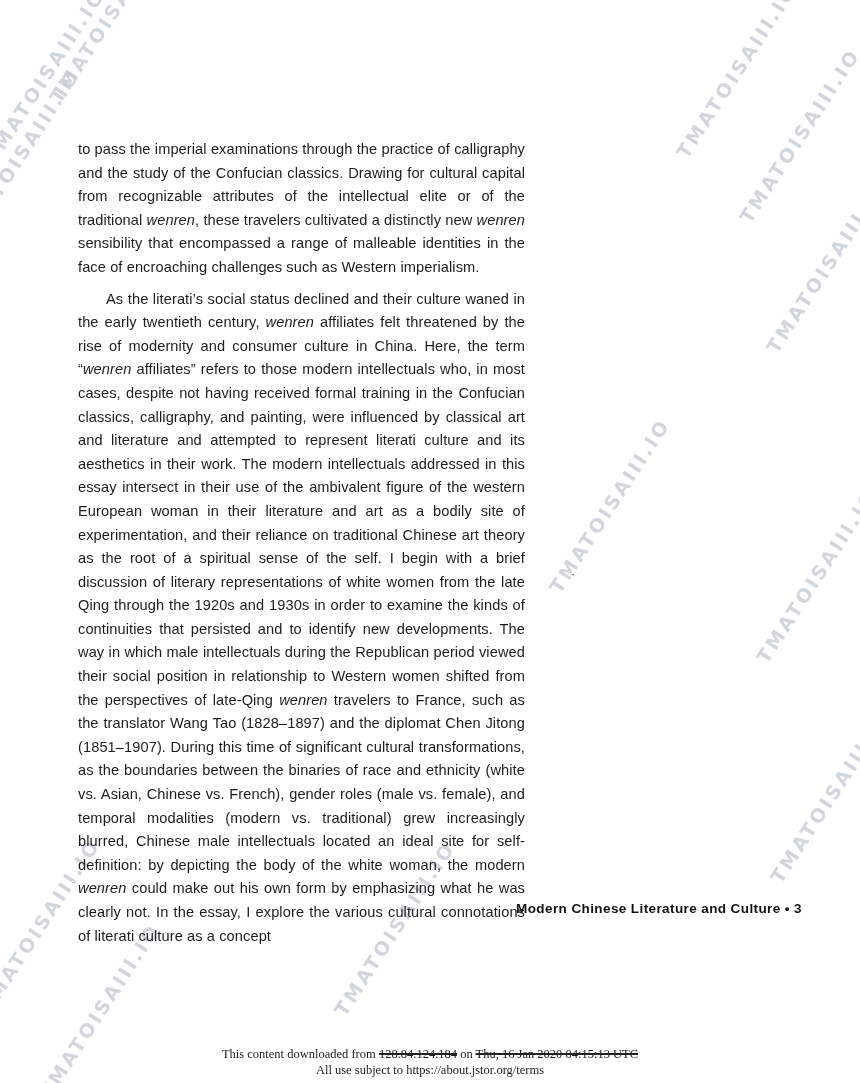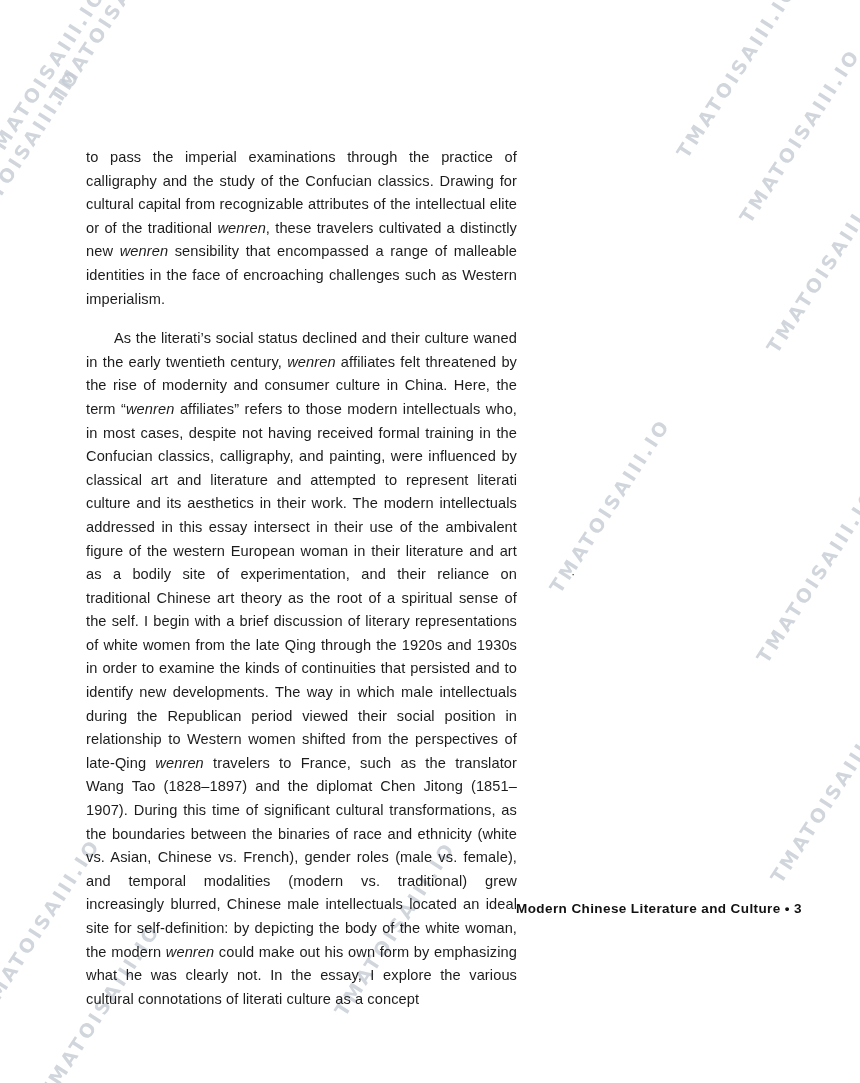--- a/index.html
+++ b/index.html
@@ -38,21 +38,21 @@
     position: absolute;
     left: 70px;
     top: 130px;
     width: 463px;
     font-size: 14.6px;
     line-height: 23.6px;
     text-align: justify;
     letter-spacing: 0.1px;
   }
   .body-text p {
-    margin: 16px;
+    margin: 8px;
   }
   .body-text p.indent {
     text-indent: 28px;
   }
   .body-text em {
     font-style: italic;
   }
   
   .running-footer {
     position: absolute;
@@ -116,14 +116,22 @@
       <p class=""><span>to pass the imperial examinations through the practice of calligraphy and the study of the Confucian classics. Drawing for cultural capital from recognizable attributes of the intellectual elite or of the traditional </span><em>wenren</em><span>, these travelers cultivated a distinctly new </span><em>wenren</em><span> sensibility that encompassed a range of malleable identities in the face of encroaching challenges such as Western imperialism.</span></p>
       <p class="indent"><span>As the literati’s social status declined and their culture waned in the early twentieth century, </span><em>wenren</em><span> affiliates felt threatened by the rise of modernity and consumer culture in China. Here, the term “</span><em>wenren</em><span> affiliates” refers to those modern intellectuals who, in most cases, despite not having received formal training in the Confucian classics, calligraphy, and painting, were influenced by classical art and literature and attempted to represent literati culture and its aesthetics in their work. The modern intellectuals addressed in this essay intersect in their use of the ambivalent figure of the western European woman in their literature and art as a bodily site of experimentation, and their reliance on traditional Chinese art theory as the root of a spiritual sense of the self. I begin with a brief discussion of literary representations of white women from the late Qing through the 1920s and 1930s in order to examine the kinds of continuities that persisted and to identify new developments. The way in which male intellectuals during the Republican period viewed their social position in relationship to Western women shifted from the perspectives of late-Qing </span><em>wenren</em><span> travelers to France, such as the translator Wang Tao (1828–1897) and the diplomat Chen Jitong (1851–1907). During this time of significant cultural transformations, as the boundaries between the binaries of race and ethnicity (white vs. Asian, Chinese vs. French), gender roles (male vs. female), and temporal modalities (modern vs. traditional) grew increasingly blurred, Chinese male intellectuals located an ideal site for self-definition: by depicting the body of the white woman, the modern </span><em>wenren</em><span> could make out his own form by emphasizing what he was clearly not. In the essay, I explore the various cultural connotations of literati culture as a concept</span></p>
     </div>
 
   <div class="artifact-dot">·</div>
 
   <div class="running-footer">
     <span>Modern Chinese Literature and Culture • 3</span>
   </div>
 
+  <div class="jstor-footer">
+    <div class="line">
+      <span>This content downloaded from </span><span class="redacted">128.84.124.184</span><span> on </span><span class="redacted">Thu, 16 Jan 2020 04:15:13 UTC</span>
+    </div>
+    <div class="line">
+      <span>All use subject to https://about.jstor.org/terms</span>
+    </div>
+  </div>
 
 </div>
 
 </body></html>

